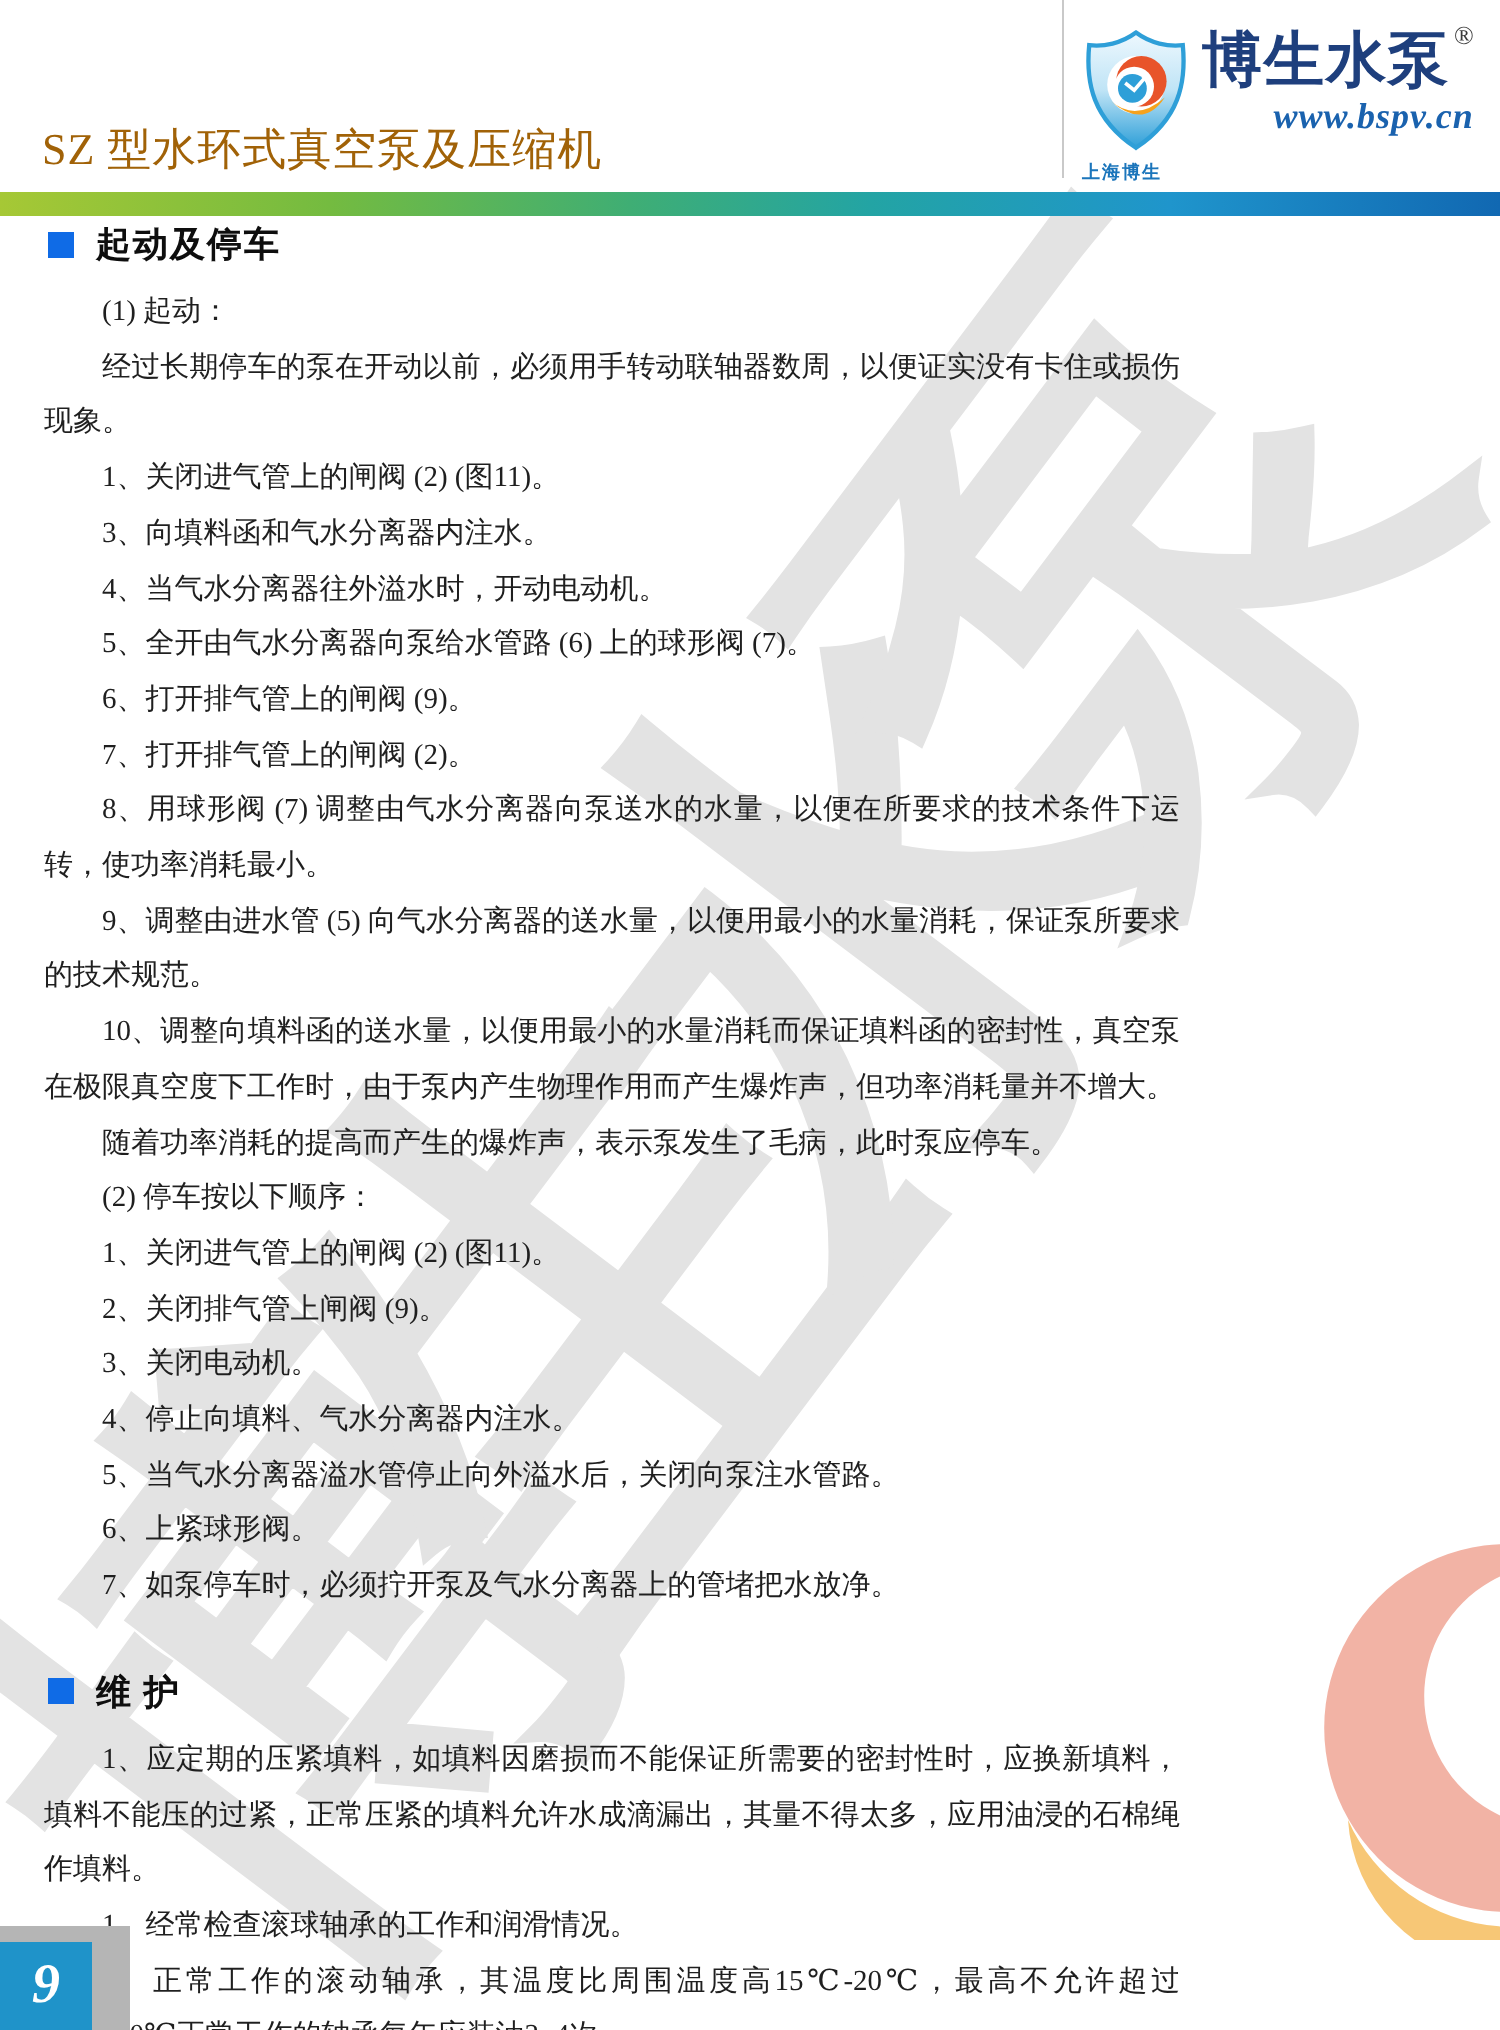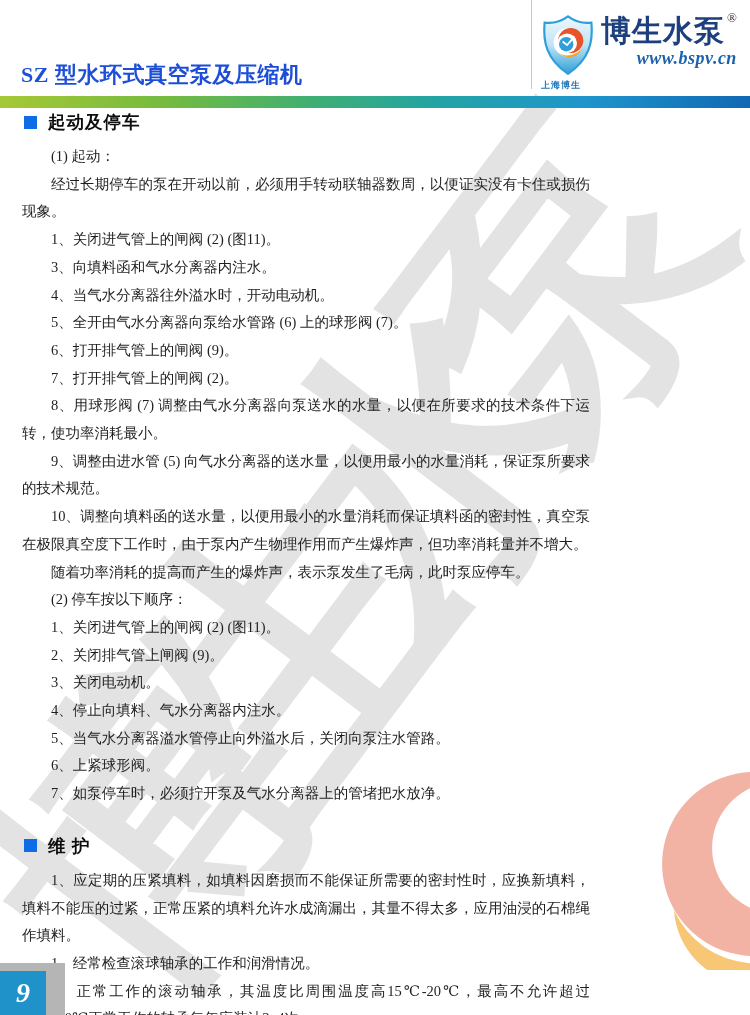--- a/index.html
+++ b/index.html
@@ -15,21 +15,21 @@
     transform:translate(-50%,-50%) rotate(-53deg);
     font-size:300px; font-weight:bold; letter-spacing:-72px;
     color:#e3e3e3; white-space:nowrap; user-select:none; line-height:1;
     padding-right:72px;
   }
   .wm-crescent { position:absolute; left:648px; top:758px; width:212px; height:212px; }
 
   
   .doc-title {
     position:absolute; left:21px; top:60px; z-index:2;
-    font-size:22px; font-weight:bold; color:#1d4ed8; letter-spacing:0.5px;
+    font-size:22px; font-weight:normal; color:#a16207; letter-spacing:0.5px;
   }
   .v-divider { position:absolute; left:531px; top:0; width:1px; height:89px; background:#c9c9c9; z-index:2; }
   .grad-bar {
     position:absolute; left:0; top:96px; width:750px; height:12px; z-index:2;
     background:linear-gradient(90deg,#a6c835 0%,#74bb40 22%,#3fae74 42%,#23a4a4 58%,#1f95cc 78%,#1168b2 100%);
   }
   .logo { position:absolute; left:541px; top:14px; z-index:2; display:flex; align-items:flex-start; }
   .shield-wrap { width:56px; text-align:left; }
   .shield-caption { font-size:9px; font-weight:bold; color:#1b75bb; letter-spacing:1px; margin-top:-3px; }
   .brand-col { margin-left:4px; }

